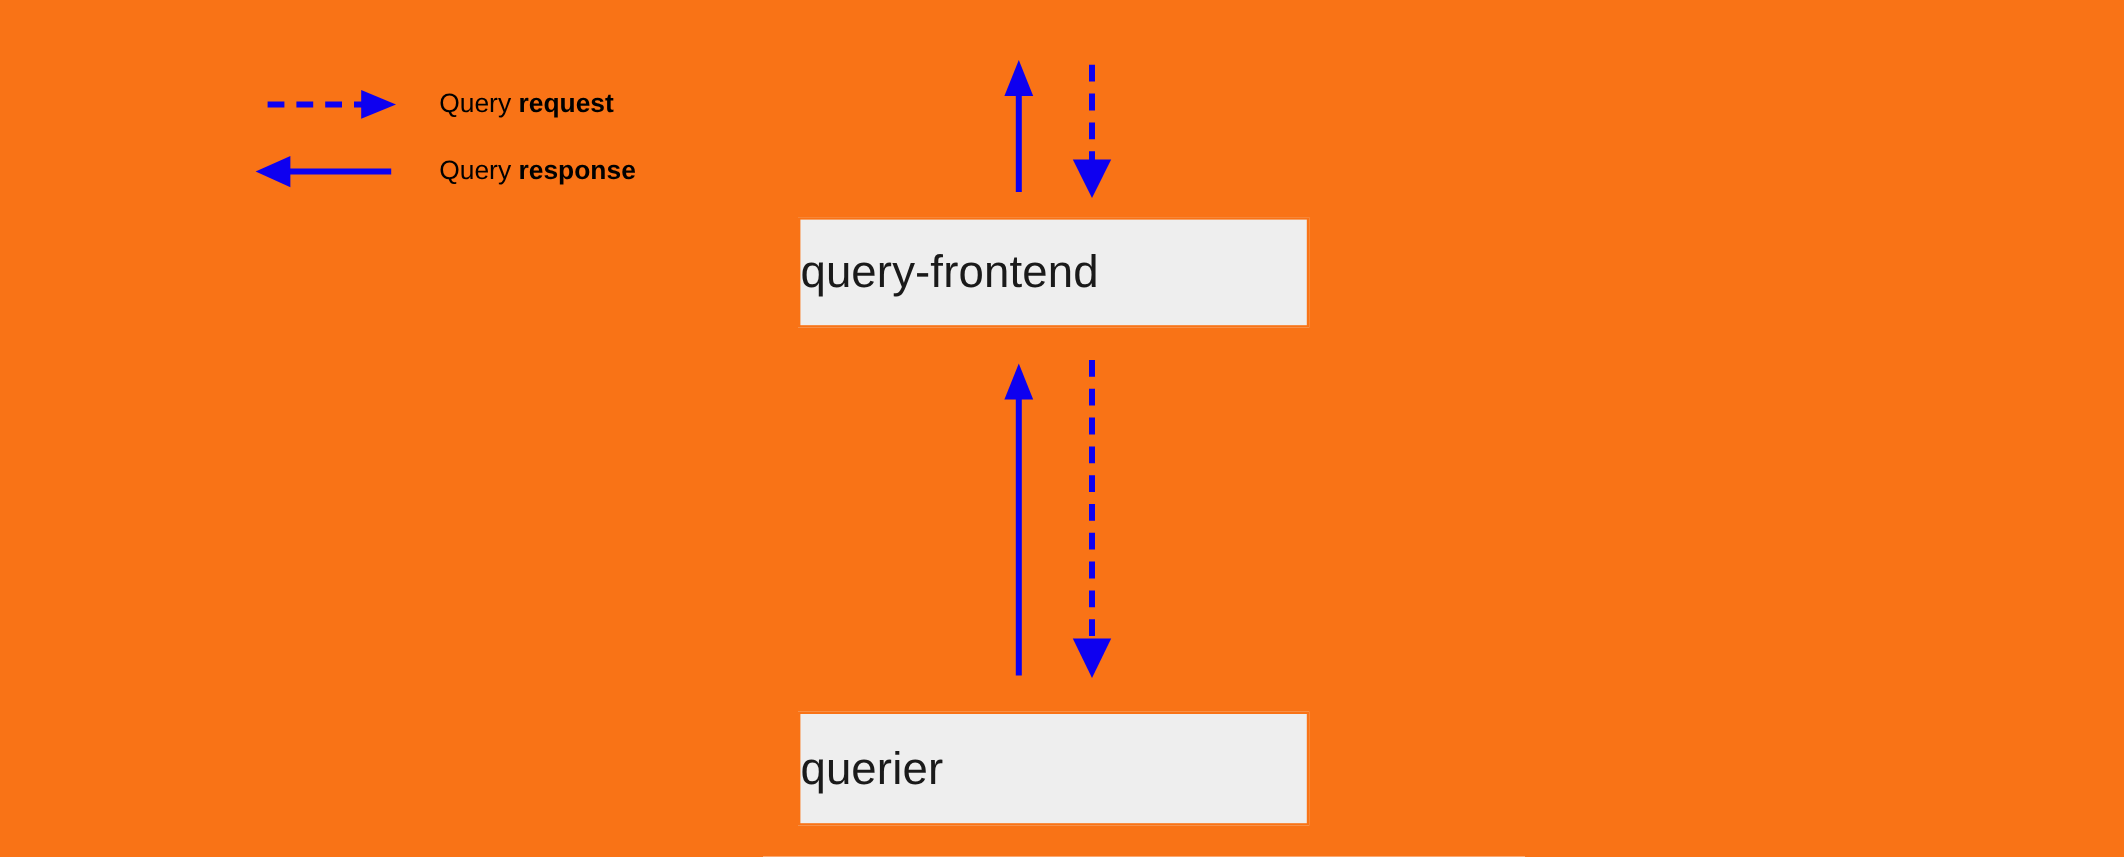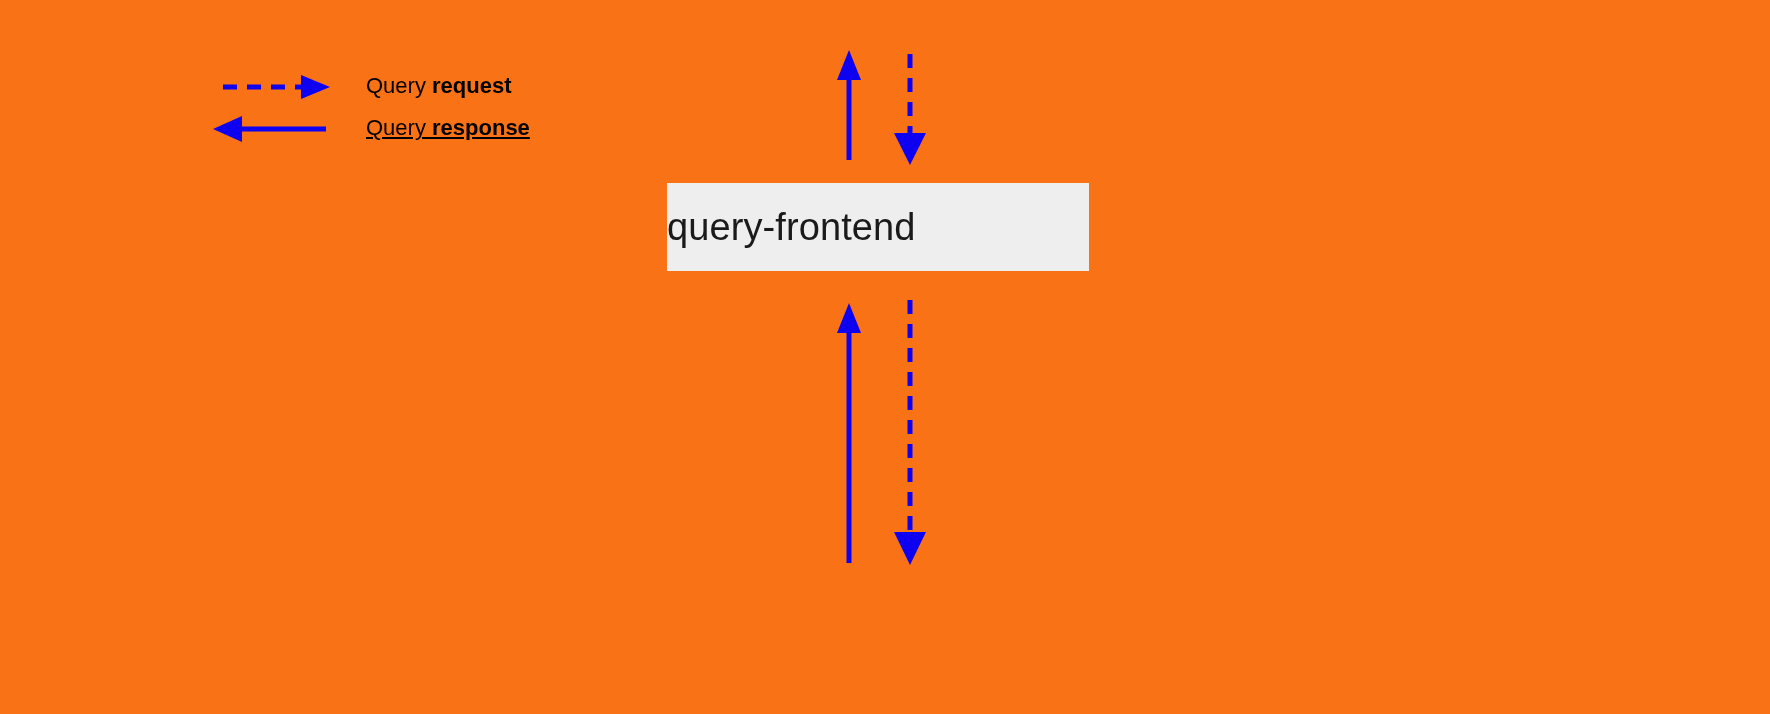--- a/index.html
+++ b/index.html
@@ -28,21 +28,21 @@
     height: 110px;
   }
   .legend-row {
     position: absolute;
     left: 0;
     height: 46px;
     display: flex;
     align-items: center;
   }
   .legend-row-request { top: 8px; }
-  .legend-row-response { top: 50px; text-decoration: underline; }
+  .legend-row-response { top: 64px; }
 
   .legend-glyph {
     position: relative;
     width: 120px;
     height: 30px;
     flex: 0 0 120px;
   }
   .legend-label {
     font-size: 22px;
     color: #000000;
@@ -141,14 +141,17 @@
       <line x1="910" y1="300" x2="910" y2="533" stroke="#0e00f0" stroke-width="5" stroke-dasharray="14,10"></line>
       <polygon points="910,565 894,532 926,532" fill="#0e00f0"></polygon>
     </g>
 
   </svg>
 
   <div class="node-box" id="box-query-frontend">
     <span class="node-label">query-frontend</span>
   </div>
 
+  <div class="node-box" id="box-querier">
+    <span class="node-label">querier</span>
+  </div>
 
 </div>
 
 </body></html>

